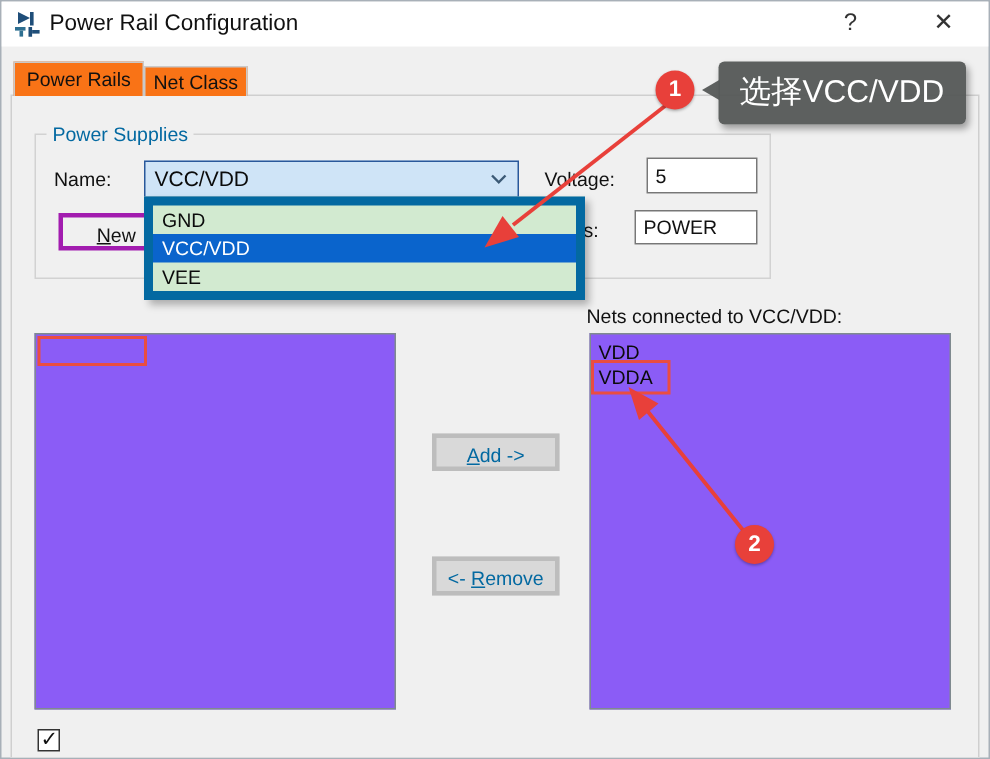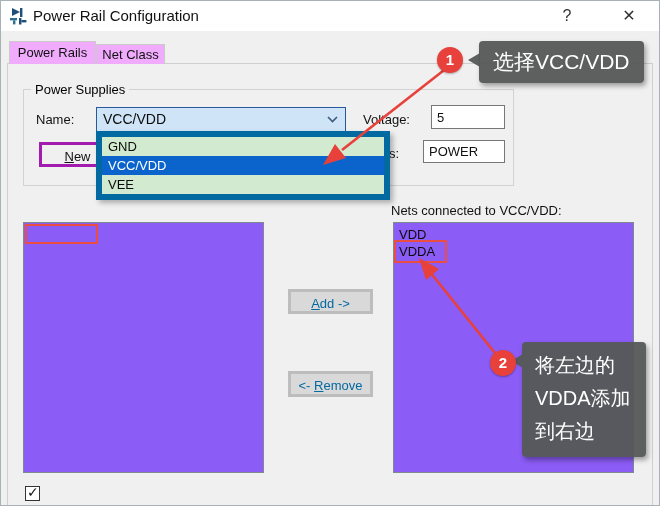--- a/index.html
+++ b/index.html
@@ -9,28 +9,28 @@
 
   
   .titlebar { position:absolute; left:0; top:0; width:100%; height:30px; background:#ffffff; }
   .title-icon { position:absolute; left:8px; top:6px; width:18px; height:18px; }
   .title-text { position:absolute; left:32px; top:5px; font-size:15px; color:#111; line-height:20px; }
   .tb-btn { position:absolute; top:0; height:30px; text-align:center; line-height:30px; color:#333; cursor:default; }
   .help-btn { left:548px; width:36px; font-size:16px; }
   .close-btn { left:608px; width:40px; font-size:16px; }
 
   
-  .tab { position:absolute; background:#f0abfc; border:1px solid #c9c9c9; border-bottom:none; font-size:13px; color:#111; text-align:center; }
+  .tab { position:absolute; background:#f97316; border:1px solid #c9c9c9; border-bottom:none; font-size:13px; color:#111; text-align:center; }
   .tab-active { left:8px; top:40px; width:87px; height:23px; line-height:22px; z-index:3; }
   .tab-idle { left:95px; top:43px; width:69px; height:20px; line-height:19px; z-index:2; }
   .tabpage { position:absolute; left:6px; top:62px; width:646px; height:443px; border:1px solid #cfcfcf; background:#f0f0f0; z-index:1; }
 
   
   .groupbox { position:absolute; left:22px; top:88px; width:491px; height:97px; border:1px solid #d2d2d2; z-index:2; }
-  .group-label { position:absolute; left:30px; top:81px; background:#f0f0f0; padding:0 4px; font-size:13px; color:#000000; z-index:3; }
+  .group-label { position:absolute; left:30px; top:81px; background:#f0f0f0; padding:0 4px; font-size:13px; color:#0369a1; z-index:3; }
 
   .lbl { position:absolute; font-size:13px; color:#111; z-index:3; }
 
   
   .combo { position:absolute; left:95px; top:106px; width:250px; height:25px; background:#cfe4f7; border:1px solid #29589b; z-index:5; font-size:14px; color:#0b0b0b; line-height:23px; padding-left:6px; }
   .combo .chev { position:absolute; right:7px; top:8px; }
   .droplist { position:absolute; left:95px; top:130px; width:294px; border:6px solid #0369a1; background:#d2ead0; z-index:6; box-shadow:3px 3px 5px rgba(0,0,0,0.28); }
   .dropitem { height:19px; line-height:19px; font-size:13px; padding-left:6px; color:#0b0b0b; }
   .dropitem.sel { background:#0a64cc; color:#fff; }
 
@@ -153,19 +153,14 @@
     <line x1="447" y1="66" x2="341" y2="149" stroke="#e8403a" stroke-width="2.6"></line>
     <polygon points="322,164 334,143 345,157" fill="#e8403a"></polygon>
     <line x1="502" y1="362" x2="429" y2="271" stroke="#e8403a" stroke-width="2.6"></line>
     <polygon points="418,257 438,268 425,279" fill="#e8403a"></polygon>
   </svg>
 
   <div class="badge badge1">1</div>
   <div class="tooltip tip1">选择VCC/VDD</div>
 
   <div class="badge badge2">2</div>
-  <div class="tooltip tip2">
-    <span>将左边的</span>
-    <span>VDDA添加</span>
-    <span>到右边</span>
-  </div>
 
 </div>
 
 </body></html>

